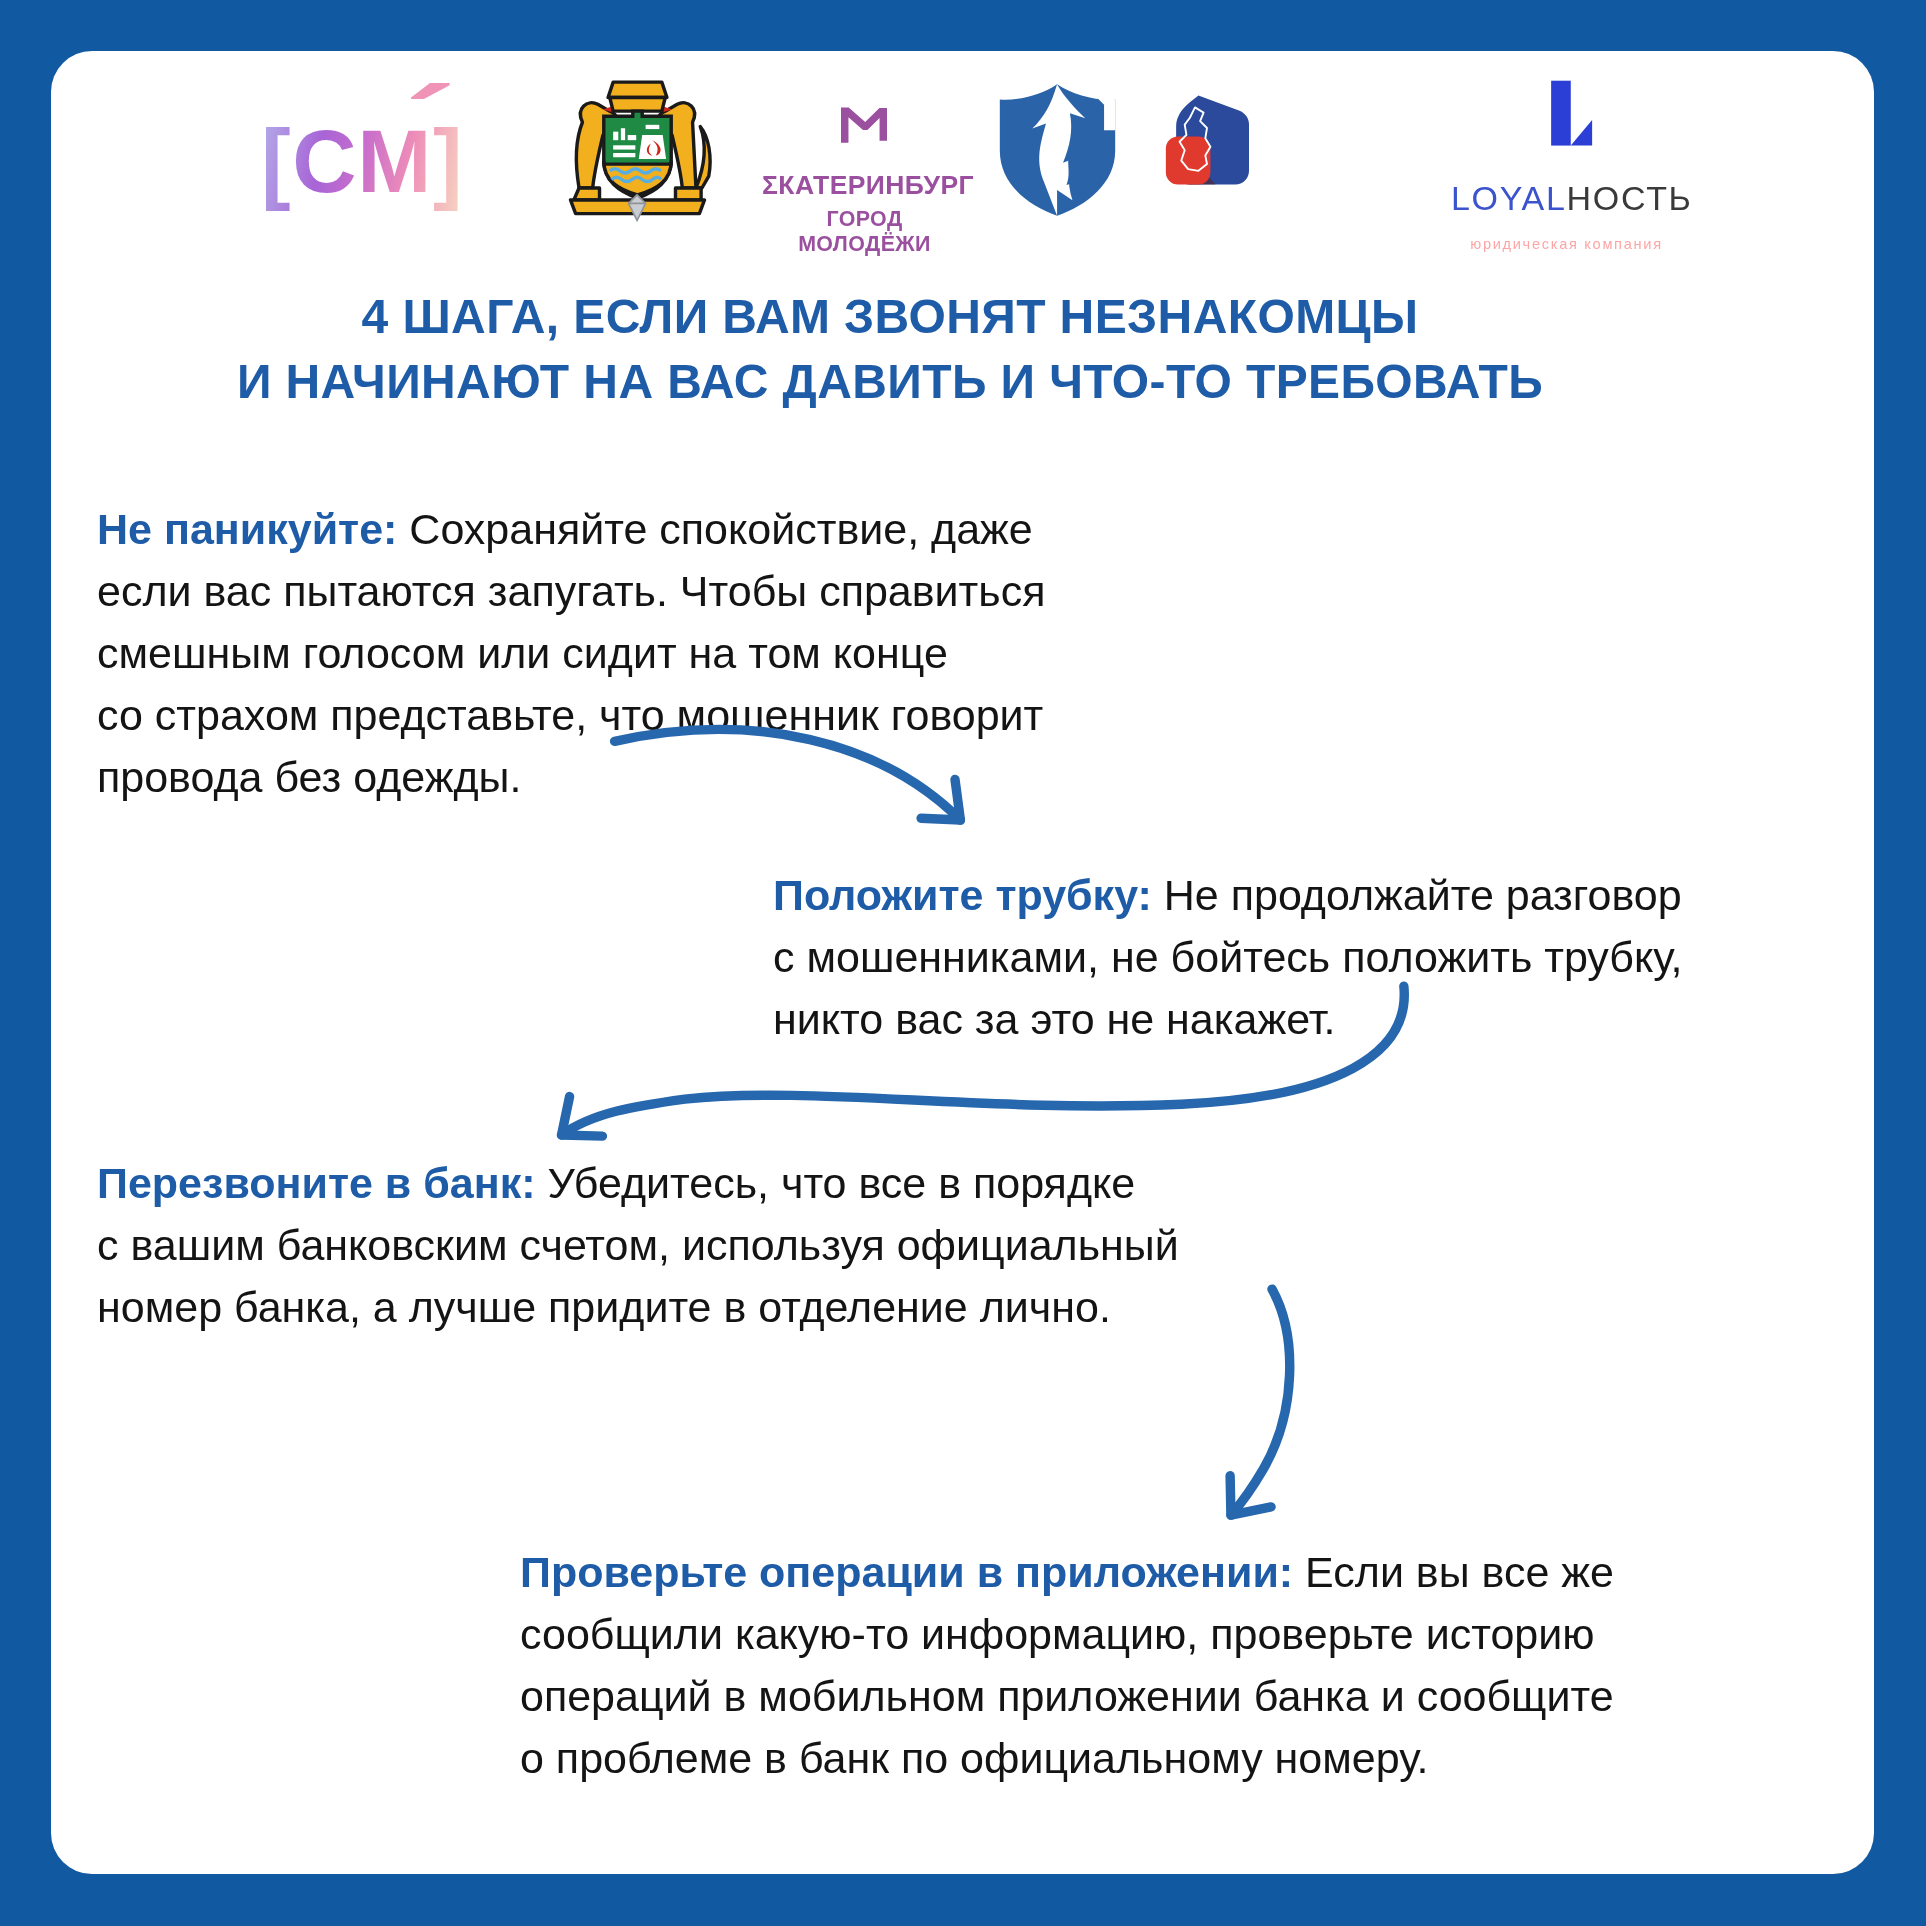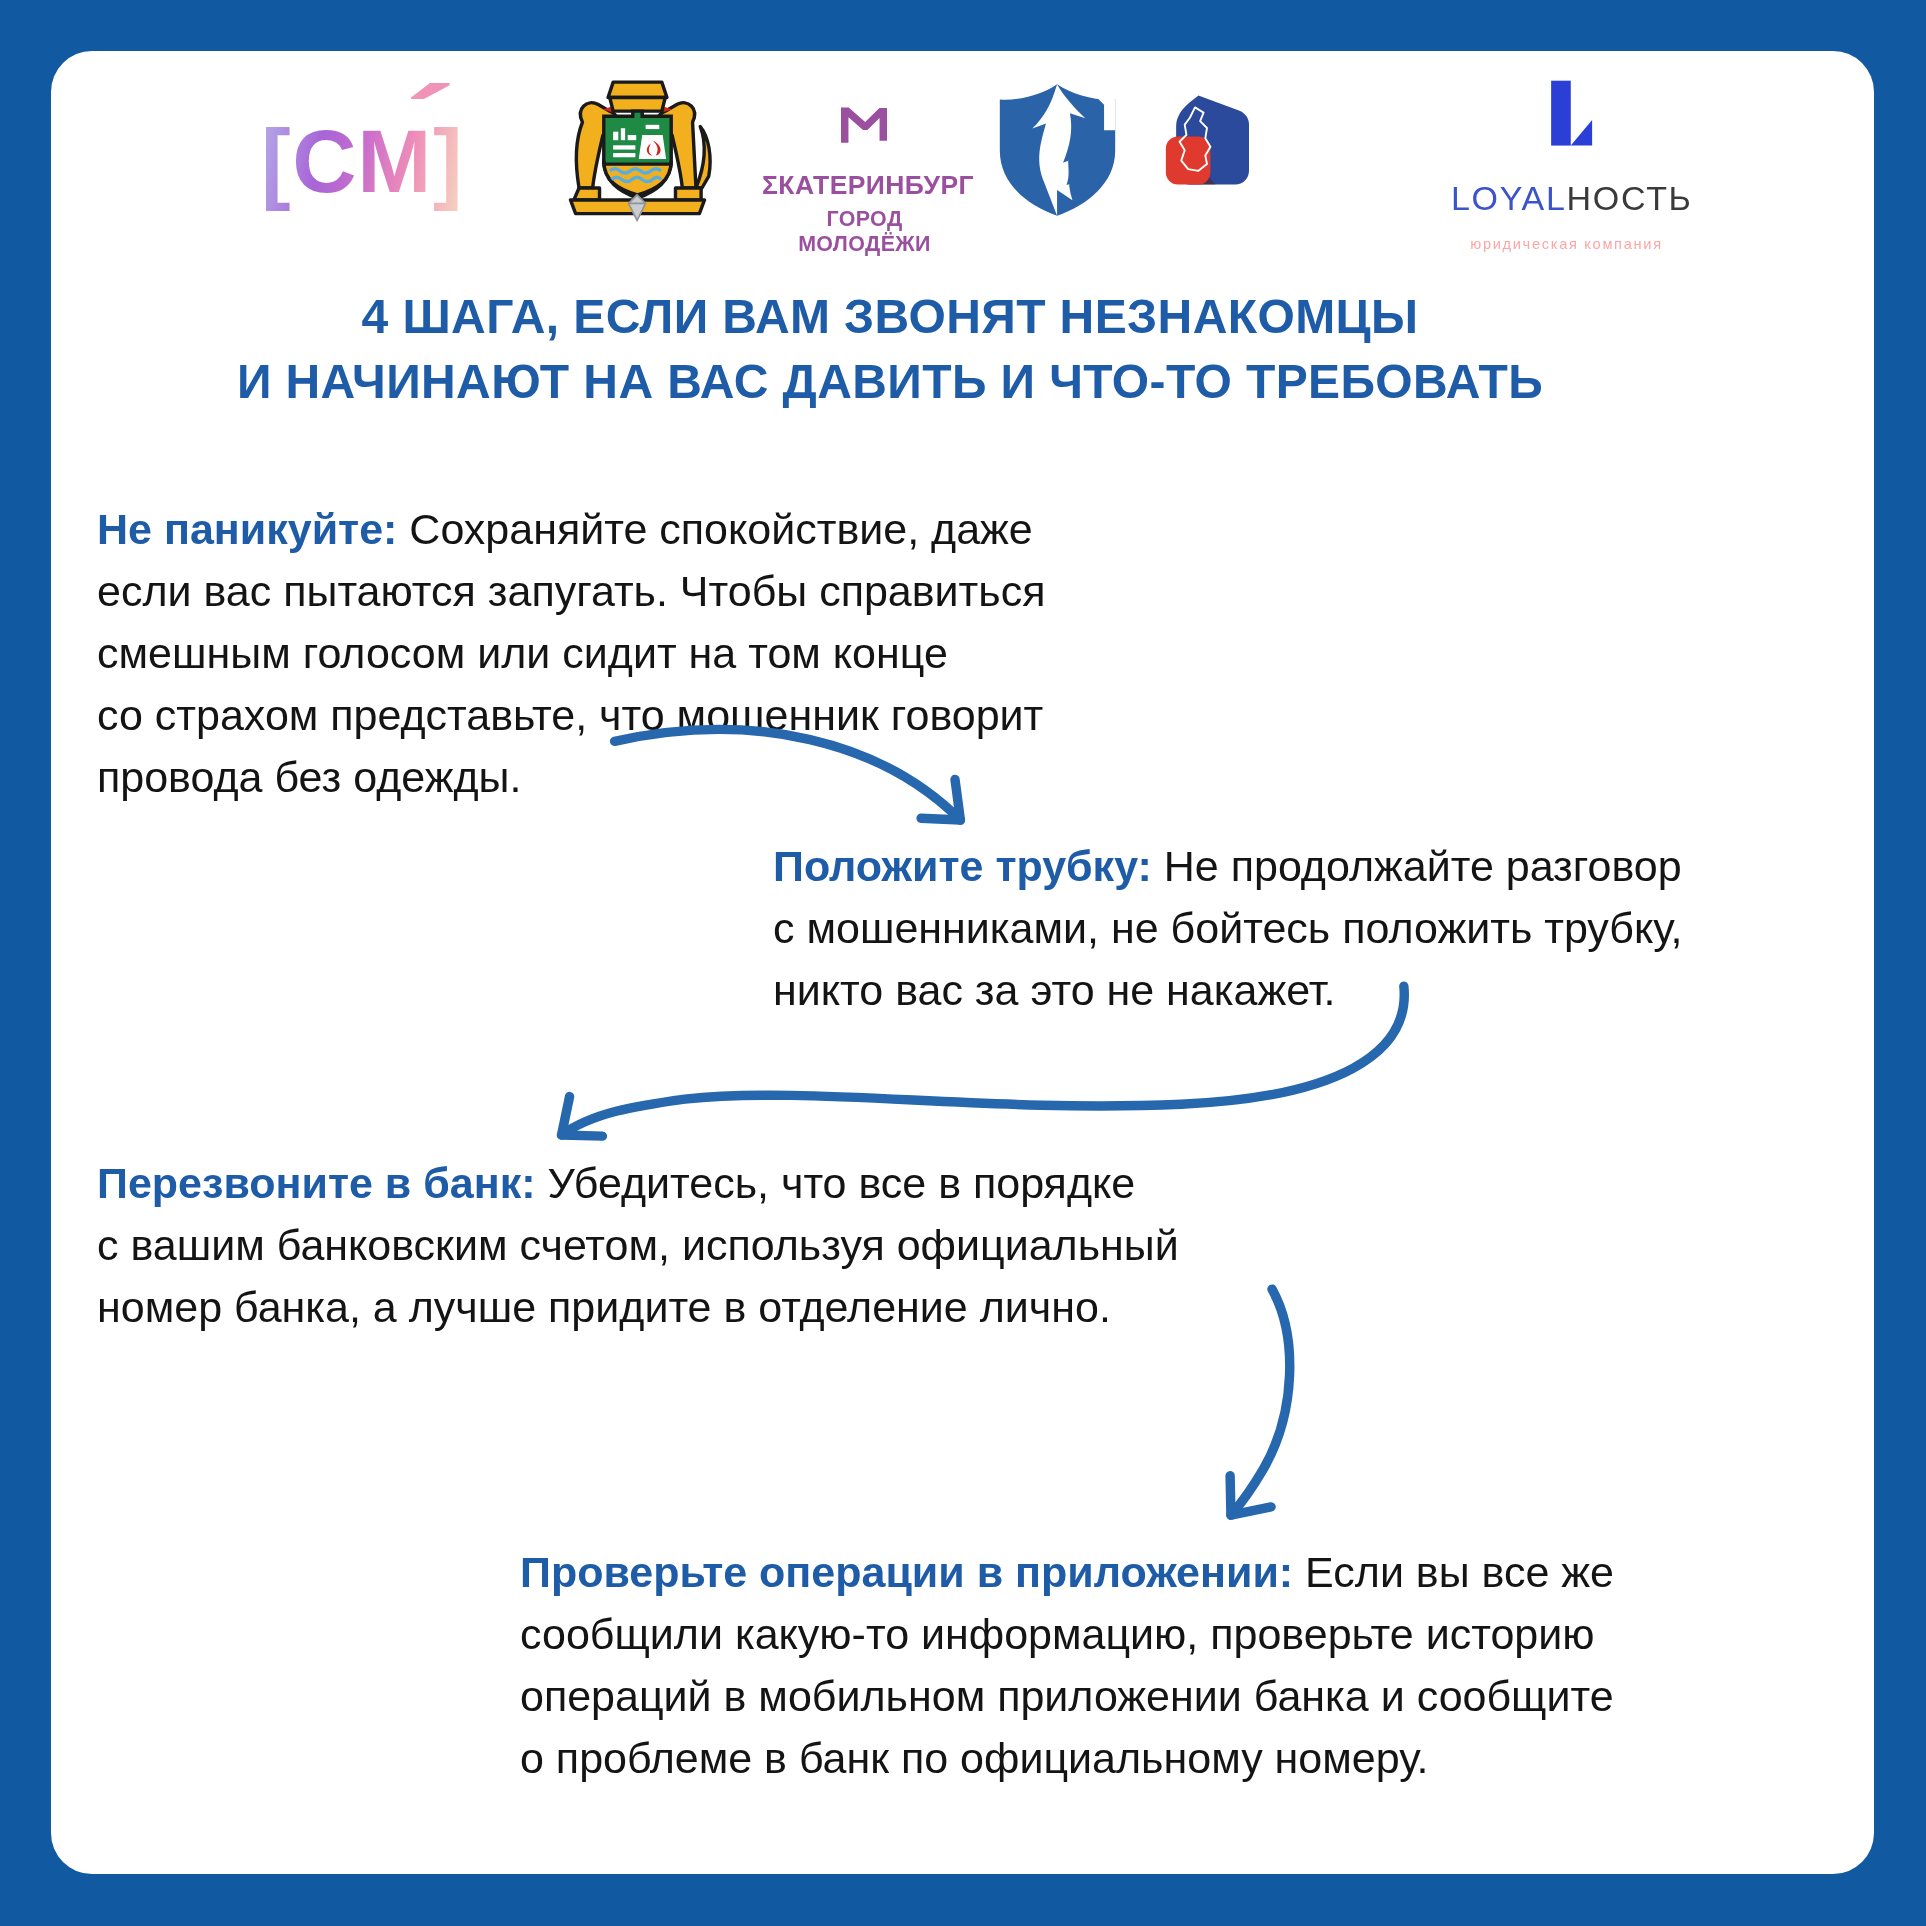--- a/index.html
+++ b/index.html
@@ -50,21 +50,21 @@
   .title{
     position:absolute;left:0;top:284px;width:1780px;
     text-align:center;color:#1E5CA8;font-weight:800;
     font-size:48px;line-height:65px;letter-spacing:0.4px;
   }
   
   .step{position:absolute;font-size:43px;line-height:62px;color:#141414;}
   .step .lead{color:#1E5CA8;font-weight:800;}
   .step .line{white-space:nowrap;}
   .step1{left:97px;top:498px;}
-  .step2{left:773px;top:835px;}
+  .step2{left:773px;top:864px;}
   .step3{left:97px;top:1152px;}
   .step4{left:520px;top:1541px;}
   
   .arrows{position:absolute;left:0;top:0;pointer-events:none;}
 </style>
 </head>
 <body>
 
 <div class="card"></div>
 

